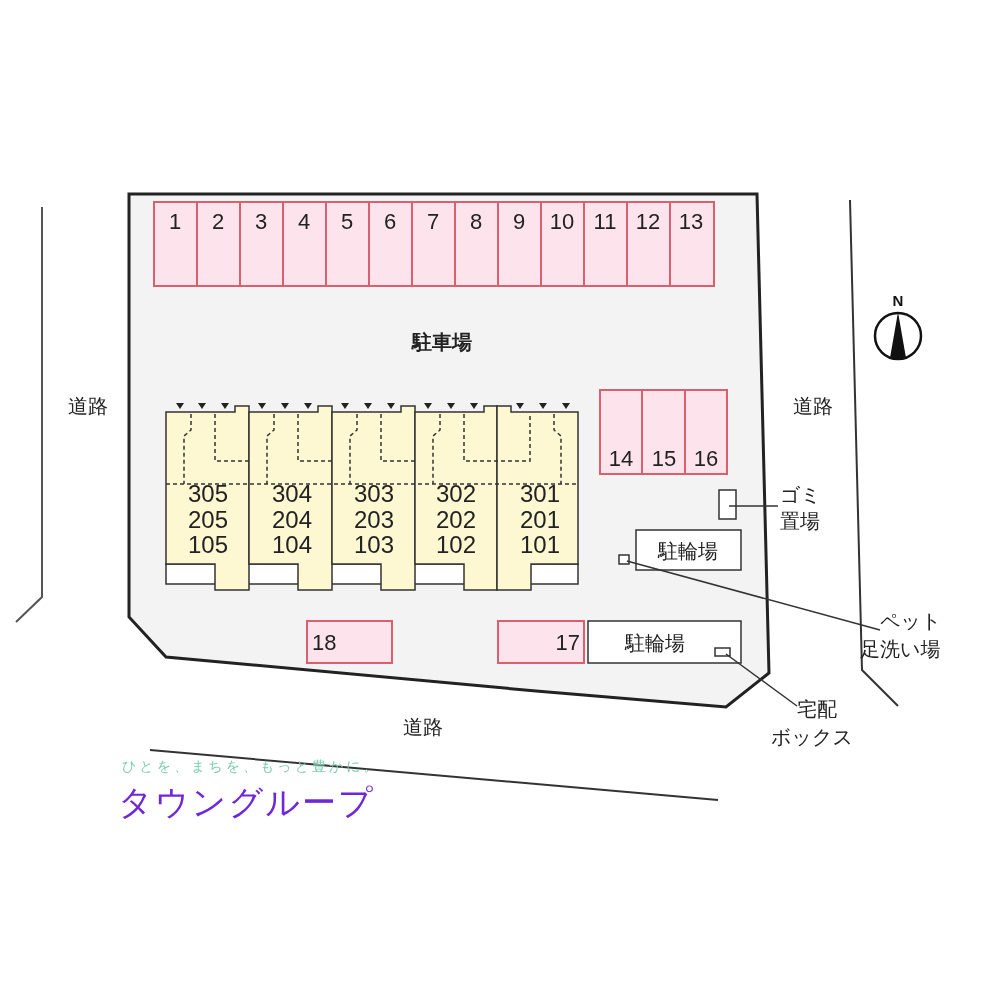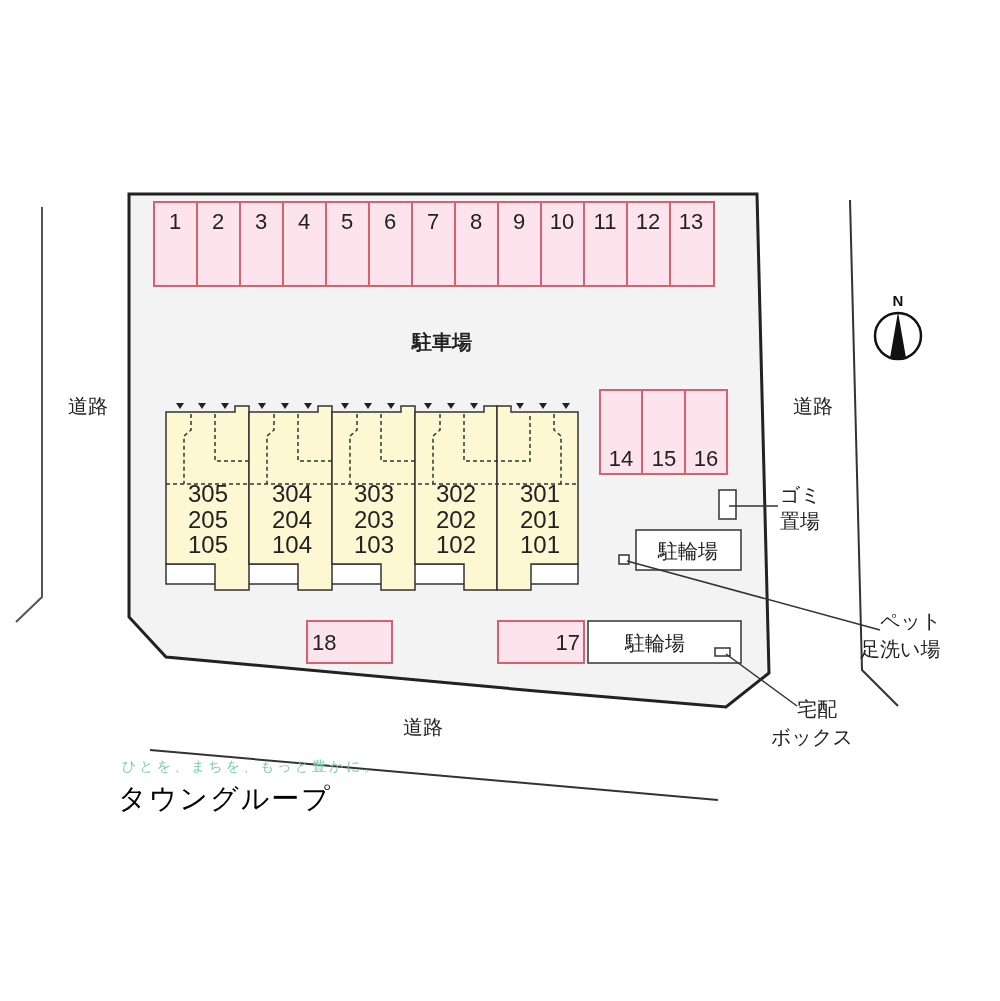--- a/index.html
+++ b/index.html
@@ -5,21 +5,21 @@
     html, body { margin: 0; padding: 0; background: #ffffff; }
     body { width: 1000px; height: 1001px; position: relative; overflow: hidden; font-family: "DejaVu Sans", sans-serif; }
     svg { position: absolute; left: 0; top: 0; }
     .num { font-family: "Liberation Sans", sans-serif; font-size: 22px; fill: #222; }
     .jp { font-family: "DejaVu Sans", sans-serif; font-size: 20px; fill: #222; font-weight: bold; }
     .jp-label { font-family: "DejaVu Sans", sans-serif; font-size: 20px; fill: #222; }
     .unit-num { font-family: "Liberation Sans", sans-serif; font-size: 24px; fill: #222; }
     .logo-box { position: absolute; left: 0; top: 745px; width: 98px; height: 88px; background: #6cc6a4; }
     .logo-caption { position: absolute; left: 0; top: 812px; width: 98px; text-align: center; font-family: "Liberation Sans", sans-serif; font-size: 10px; color: #fff; font-weight: bold; letter-spacing: 0.2px; }
     .tagline { position: absolute; left: 122px; top: 758px; font-family: "DejaVu Sans", sans-serif; font-size: 14px; color: #7ccbb0; letter-spacing: 3px; }
-    .brand { position: absolute; left: 118px; top: 780px; font-family: "DejaVu Sans", sans-serif; font-size: 28px; color: #000000; letter-spacing: 2px; }
+    .brand { position: absolute; left: 118px; top: 780px; font-family: "DejaVu Sans", sans-serif; font-size: 34px; color: #6d28d9; letter-spacing: 2px; }
   </style>
 </head>
 <body>
 
 <svg width="1000" height="1001" viewBox="0 0 1000 1001">
 
   <polyline points="42,207 42,597 16,622" fill="none" stroke="#555" stroke-width="2"></polyline>
   <polyline points="850,200 862,670 898,706" fill="none" stroke="#333" stroke-width="2"></polyline>
   <line x1="150" y1="750" x2="718" y2="800" stroke="#333" stroke-width="2"></line>
 

